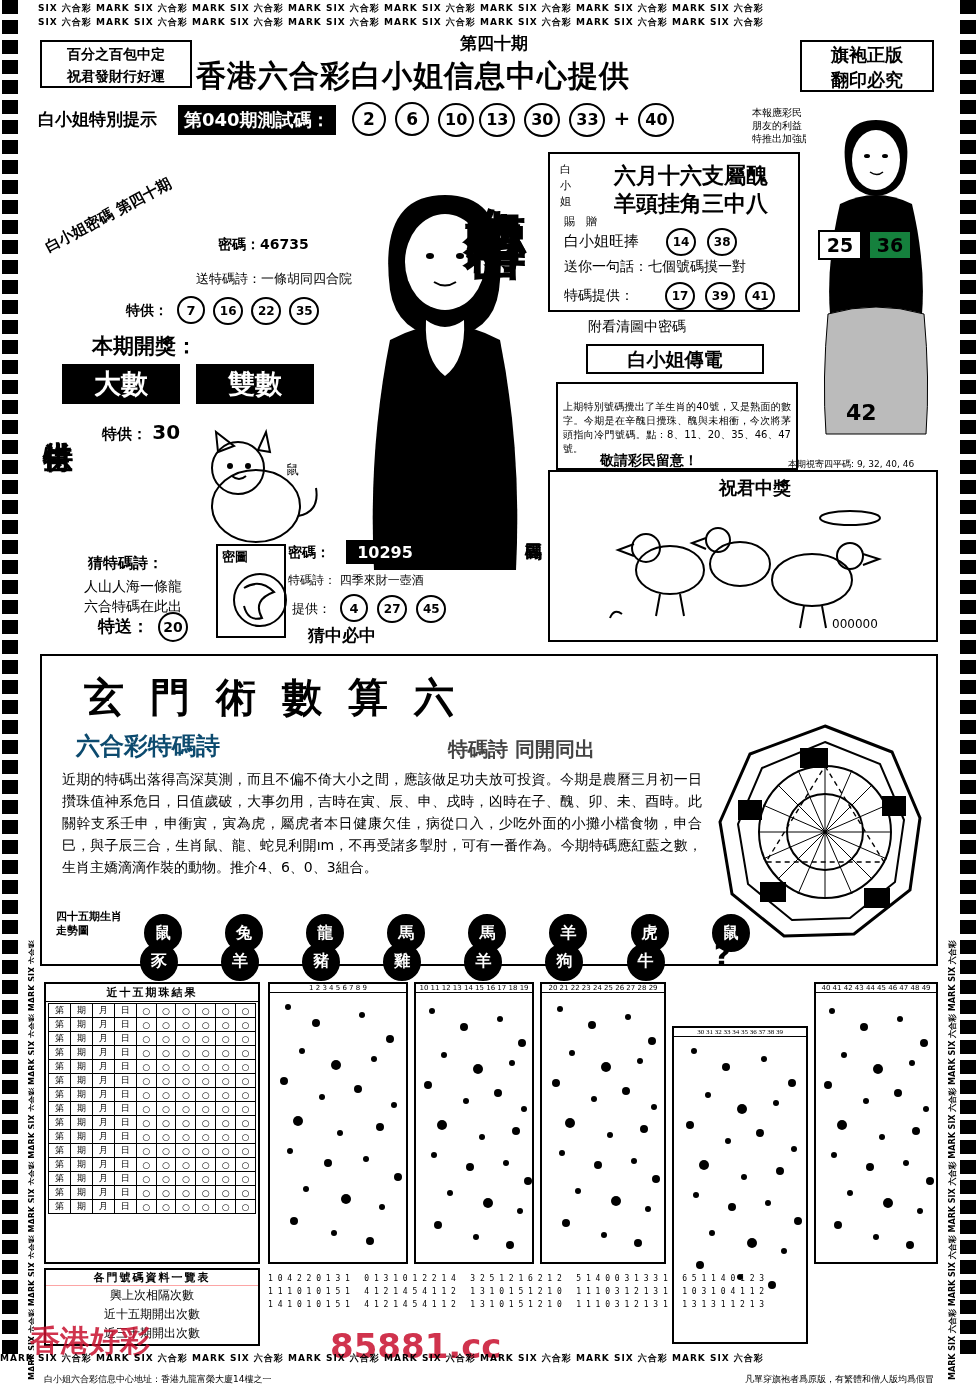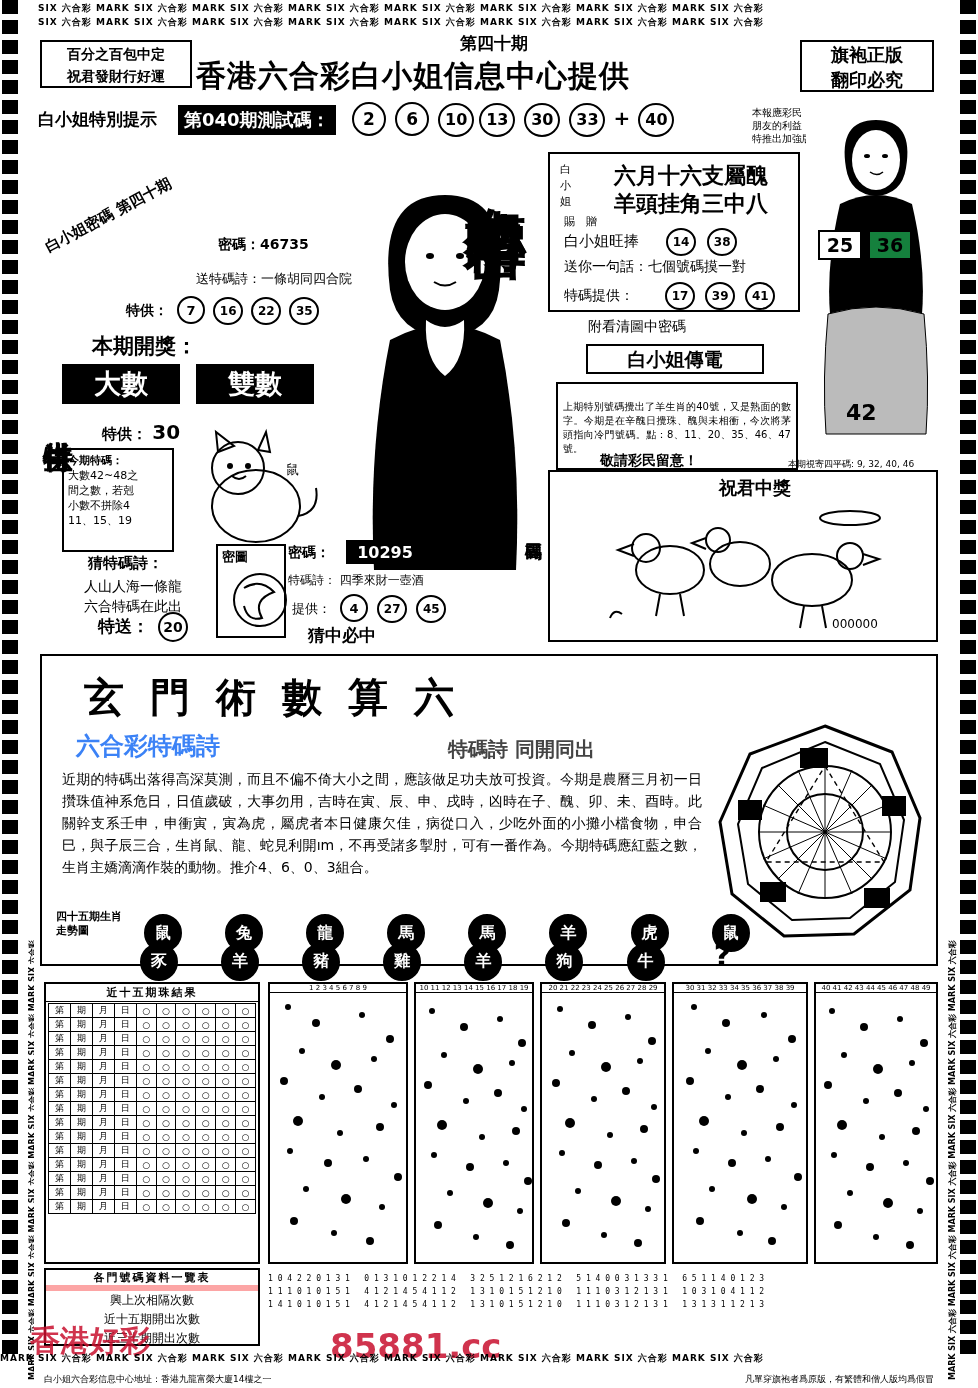--- a/index.html
+++ b/index.html
@@ -287,29 +287,20 @@
   <div class="blackbadge" style="position:absolute;left:62px;top:364px;width:118px;height:40px;font-size:27px;text-align:center;line-height:40px;">大數</div>
   <div class="blackbadge" style="position:absolute;left:196px;top:364px;width:118px;height:40px;font-size:27px;text-align:center;line-height:40px;">雙數</div>
 
   <div class="tbox vert" style="left:40px;top:418px;font-size:30px;font-weight:bold;line-height:36px;">生肖特供</div>
 
   <div class="tbox" style="left:102px;top:420px;font-size:15px;font-weight:bold;">
     <span>特供：</span>
     <span style="font-size:20px;">30</span>
   </div>
 
-  <div class="box" style="left:62px;top:448px;width:112px;height:104px;">
-    <div style="padding:3px 4px;font-size:11px;line-height:15px;">
-      <div style="font-weight:bold;">今期特碼：</div>
-      <div>大數42~48之</div>
-      <div>間之數，若剋</div>
-      <div>小數不拼除4</div>
-      <div>11、15、19</div>
-    </div>
-  </div>
 
   <svg style="position:absolute;left:186px;top:420px;" width="140" height="130">
     <ellipse cx="70" cy="86" rx="44" ry="36" fill="none" stroke="#000" stroke-width="2"></ellipse>
     <circle cx="52" cy="48" r="26" fill="none" stroke="#000" stroke-width="2"></circle>
     <path d="M32 32 L30 12 L48 26 Z" fill="none" stroke="#000" stroke-width="2"></path>
     <path d="M72 30 L80 12 L84 32 Z" fill="none" stroke="#000" stroke-width="2"></path>
     <circle cx="44" cy="46" r="3" fill="#000"></circle>
     <circle cx="62" cy="46" r="3" fill="#000"></circle>
     <path d="M46 56 q7 6 14 0" fill="none" stroke="#000" stroke-width="2"></path>
     <path d="M112 96 q22 -4 18 -28" fill="none" stroke="#000" stroke-width="2"></path>
@@ -439,21 +430,21 @@
       <ellipse cx="300" cy="18" rx="30" ry="7" fill="none" stroke="#000" stroke-width="2"></ellipse>
       <path d="M60 118 q4 -10 12 -4" stroke="#000" stroke-width="2" fill="none"></path>
       <text x="282" y="128" font-size="12" font-family="DejaVu Sans">000000</text>
     </svg>
   </div>
 
   <div class="box" style="left:40px;top:654px;width:898px;height:312px;">
 
     <div class="tbox" style="left:42px;top:14px;font-size:40px;font-weight:bold;letter-spacing:26px;">玄門術數算六</div>
 
-    <div class="tbox" style="left:34px;top:74px;font-size:24px;font-weight:bold;color:#3b82f6;">六合彩特碼詩</div>
+    <div class="tbox" style="left:34px;top:74px;font-size:24px;font-weight:bold;color:#0c4a6e;">六合彩特碼詩</div>
 
     <div class="tbox" style="left:406px;top:80px;font-size:20px;font-weight:bold;color:#444;">特碼詩  同開同出</div>
 
     <div class="tbox" style="left:20px;top:112px;width:640px;font-size:14px;line-height:22px;text-align:justify;">近期的特碼出落得高深莫測，而且不偏不倚大小之間，應該做足功夫放可投資。今期是農曆三月初一日 攢珠值神系危日，日值歲破，大事勿用，吉時在寅、辰、申、戌時，凶時在子、醜、卯、未、酉時。此關幹支系壬申，申衝寅，寅為虎，屬虎者本日健康欠佳，病從口入，少吃外面的小攤小檔食物，申合巳，與子辰三合，生肖鼠、龍、蛇見利開ım，不再受諸多掣肘，可有一番作為。今期特碼應紅藍之數，生肖主嬌滴滴作裝的動物。推介4、6、0、3組合。</div>
 
     <svg style="position:absolute;left:672px;top:66px;" width="222" height="222">
       <polygon points="111,4 178,30 206,96 196,168 140,212 70,214 18,172 6,100 36,32" fill="none" stroke="#000" stroke-width="3"></polygon>
       <polygon points="111,20 166,42 190,98 181,160 136,196 78,198 34,162 24,102 48,46" fill="none" stroke="#000" stroke-width="2"></polygon>
       <circle cx="111" cy="110" r="66" fill="none" stroke="#000" stroke-width="2"></circle>
       <circle cx="111" cy="110" r="38" fill="none" stroke="#000" stroke-width="2"></circle>
@@ -686,21 +677,21 @@
               <td>○</td>
               <td>○</td>
               <td>○</td>
             </tr>
       </tbody>
         </table>
     </div>
   </div>
 
   <div class="box" style="left:44px;top:1268px;width:216px;height:78px;">
-    <div style="font-size:11px;font-weight:bold;text-align:center;border-bottom:6px solid #fca5a5;letter-spacing:2px;">各門號碼資料一覽表</div>
+    <div style="font-size:11px;font-weight:bold;text-align:center;border-bottom:1px solid #fca5a5;letter-spacing:2px;">各門號碼資料一覽表</div>
     <div style="font-size:12px;line-height:19px;text-align:center;">
       <div>興上次相隔次數</div>
       <div>近十五期開出次數</div>
       <div>近三十期開出次數</div>
     </div>
   </div>
 
   <div class="dotgrid" style="left:268px;top:982px;width:140px;height:282px;">
     <div style="font-size:7px;text-align:center;border-bottom:1px solid #000;">1 2 3 4 5 6 7 8 9</div>
     <svg width="136" height="262">
@@ -790,21 +781,21 @@
           <circle cx="36" cy="198" r="3"></circle>
           <circle cx="74" cy="208" r="5"></circle>
         <circle cx="106" cy="216" r="3"></circle>
           <circle cx="24" cy="230" r="4"></circle>
           <circle cx="62" cy="242" r="3"></circle>
           <circle cx="96" cy="250" r="4"></circle>
       </g>
     </svg>
   </div>
 
-  <div class="dotgrid" style="left:672px;top:982px;width:136px;height:282px;">
+  <div class="dotgrid" style="left:672px;top:1026px;width:136px;height:318px;font-family:Liberation Serif, serif;">
     <div style="font-size:7px;text-align:center;border-bottom:1px solid #000;">30 31 32 33 34 35 36 37 38 39</div>
     <svg width="132" height="262">
       <g fill="#000">
         <circle cx="20" cy="14" r="3"></circle>
           <circle cx="52" cy="30" r="4"></circle>
           <circle cx="90" cy="22" r="3"></circle>
           <circle cx="118" cy="46" r="4"></circle>
         <circle cx="34" cy="58" r="3"></circle>
           <circle cx="68" cy="72" r="5"></circle>
           <circle cx="102" cy="66" r="3"></circle>

